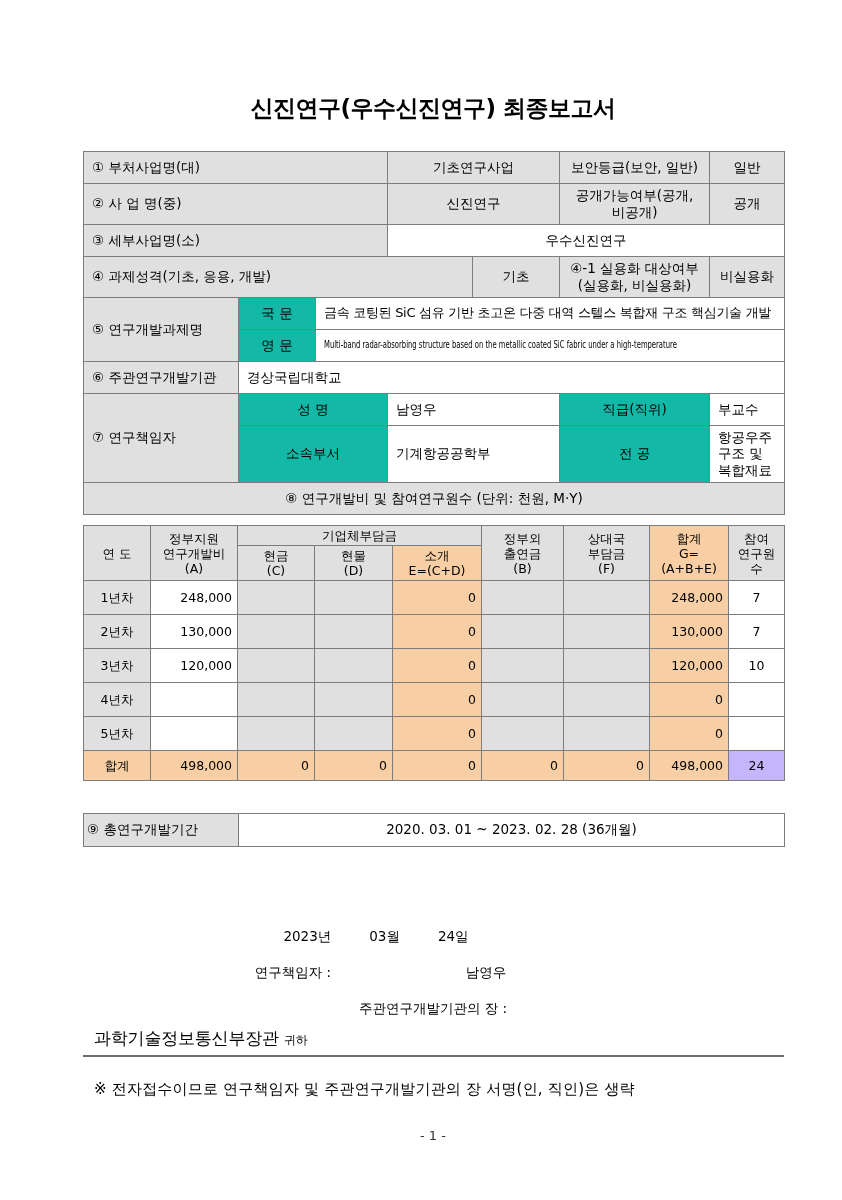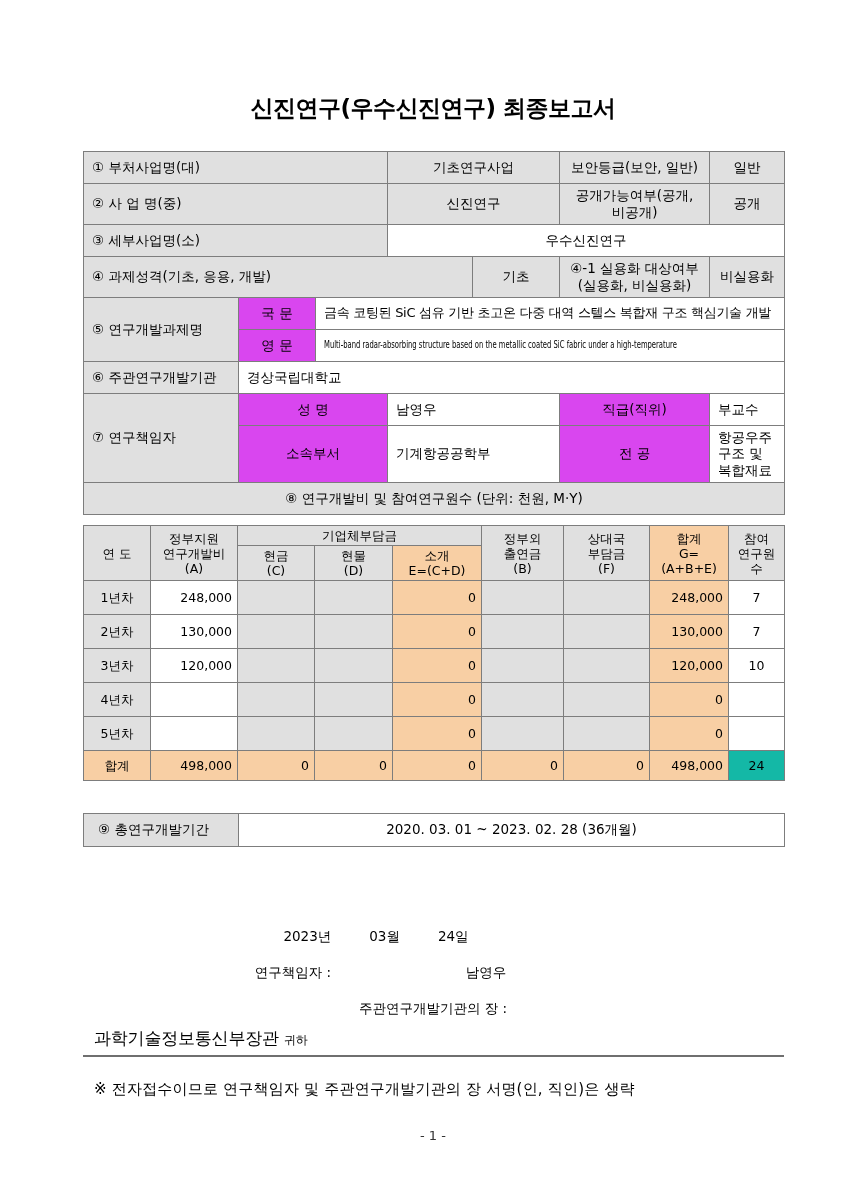--- a/index.html
+++ b/index.html
@@ -42,21 +42,21 @@
     height: 32px;
     line-height: 1.25;
   }
   .lbl {
     background: #e0e0e0;
     text-align: left;
     padding-left: 10px;
     white-space: nowrap;
   }
   .lbl-c {
-    background: #d946ef;
+    background: #14b8a6;
     text-align: center;
     white-space: nowrap;
   }
   .val-c { text-align: center; background: #ffffff; }
   .val-l { text-align: left; background: #ffffff; padding-left: 9px; }
   .val-c-gray { text-align: center; background: #e0e0e0; }
 
   .title-ko { font-size: 13px; letter-spacing: -0.3px; }
   .title-en {
     font-size: 11px;
@@ -106,35 +106,35 @@
     background: #e0e0e0;
     text-align: center;
     height: 34px;
   }
   .bc-white { background: #ffffff; text-align: right; padding-right: 8px; }
   .bc-gray  { background: #e0e0e0; text-align: right; padding-right: 8px; }
   .bc-or    { background: #f8cfa4; text-align: right; padding-right: 8px; }
   .bc-white-c { background: #ffffff; text-align: center; }
   .sum-lbl { background: #f8cfa4; text-align: center; height: 30px; }
   .sum-or  { background: #f8cfa4; text-align: right; padding-right: 8px; }
-  .sum-or-c{ background: #14b8a6; text-align: center; }
+  .sum-or-c{ background: #c4b5fd; text-align: center; }
 
   
   .period-table {
     position: absolute;
     left: 71px; top: 813px;
     width: 701px;
     border-collapse: collapse;
     table-layout: fixed;
     font-size: 13.5px;
   }
   .period-table td {
     border: 1px solid #7d7d7d;
     height: 33px;
-    padding: 3px 14px;
+    padding: 3px 3px;
   }
 
   
   .statement {
     position: absolute;
     left: 82px; top: 861px;
     width: 690px;
     font-size: 13.5px;
     line-height: 1.85;
     text-align: justify;

